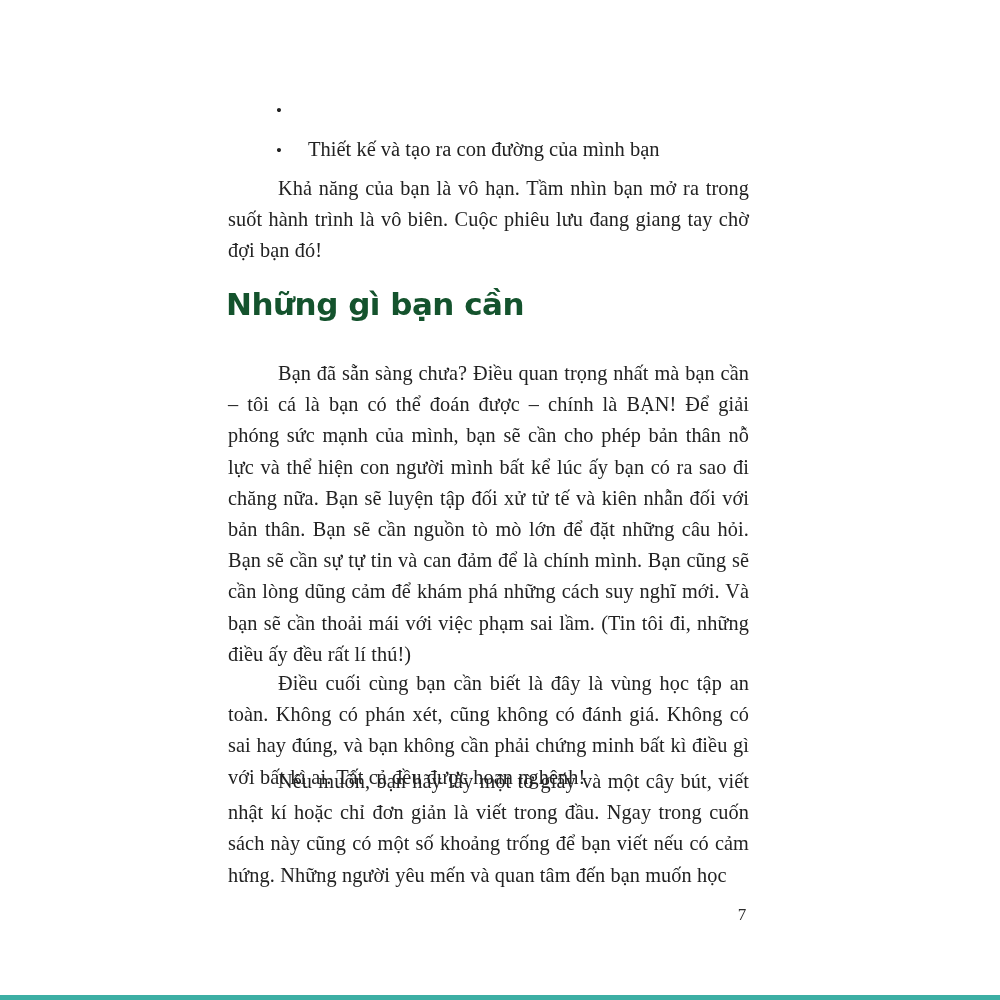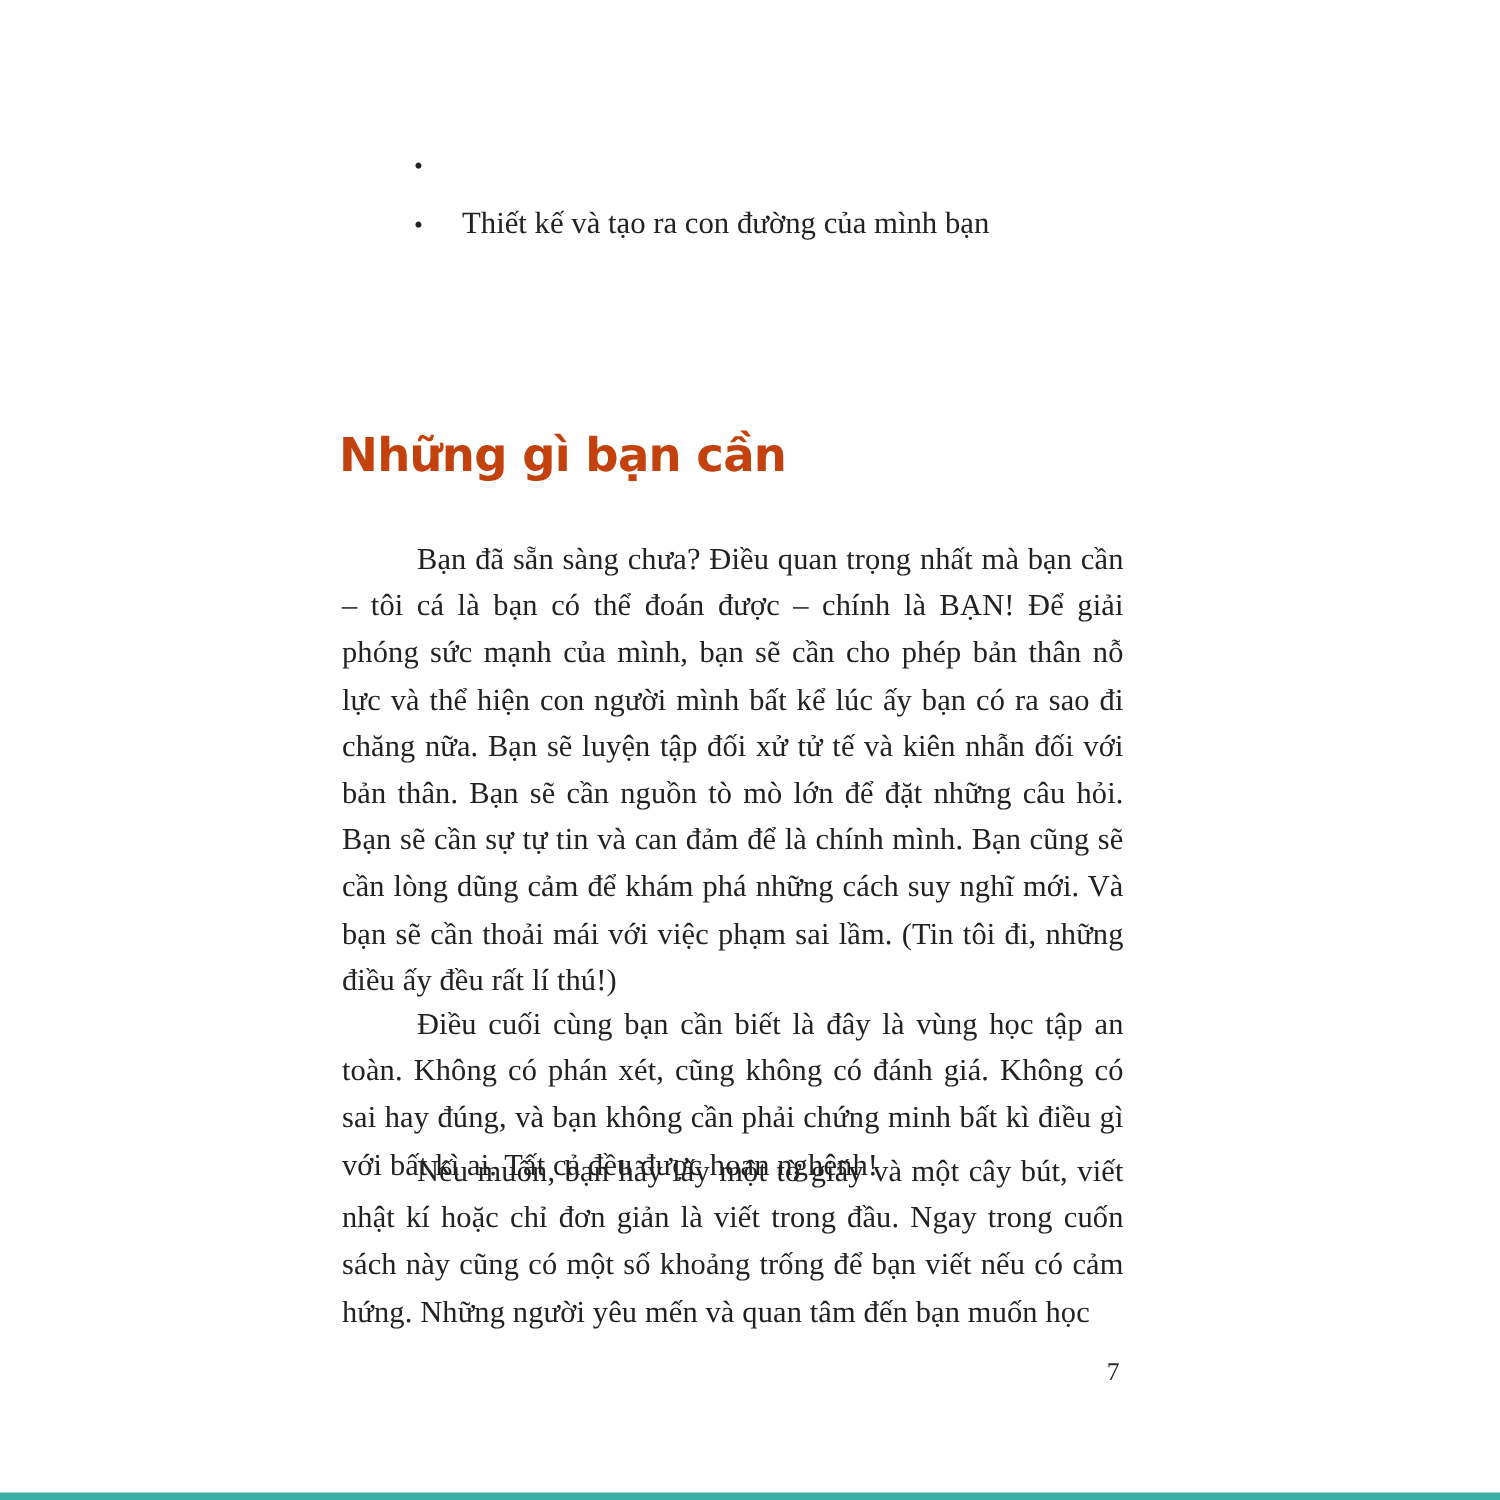--- a/index.html
+++ b/index.html
@@ -56,21 +56,21 @@
   .p-note { top: 766px; }
   .heading {
     position: absolute;
     top: 286px;
     left: 226px;
     margin: 0;
     font-family: "DejaVu Sans", "Liberation Sans", sans-serif;
     font-weight: bold;
     font-size: 31px;
     letter-spacing: -0.5px;
-    color: #c2410c;
+    color: #14532d;
   }
   .page-number {
     position: absolute;
     top: 905px;
     left: 700px;
     width: 84px;
     text-align: center;
     font-size: 17px;
     color: #2b2b2b;
   }
@@ -91,20 +91,21 @@
   <ul class="bullet-list">
     <li class="bullet-item">
       <span class="dot">•</span>
     </li>
     <li class="bullet-item">
       <span class="dot">•</span>
       <span class="bullet-text">Thiết kế và tạo ra con đường của mình bạn</span>
     </li>
   </ul>
 
+  <p class="para intro">Khả năng của bạn là vô hạn. Tầm nhìn bạn mở ra trong suốt hành trình là vô biên. Cuộc phiêu lưu đang giang tay chờ đợi bạn đó!</p>
 
   <h2 class="heading">Những gì bạn cần</h2>
 
   <p class="para p-main">Bạn đã sẵn sàng chưa? Điều quan trọng nhất mà bạn cần – tôi cá là bạn có thể đoán được – chính là BẠN! Để giải phóng sức mạnh của mình, bạn sẽ cần cho phép bản thân nỗ lực và thể hiện con người mình bất kể lúc ấy bạn có ra sao đi chăng nữa. Bạn sẽ luyện tập đối xử tử tế và kiên nhẫn đối với bản thân. Bạn sẽ cần nguồn tò mò lớn để đặt những câu hỏi. Bạn sẽ cần sự tự tin và can đảm để là chính mình. Bạn cũng sẽ cần lòng dũng cảm để khám phá những cách suy nghĩ mới. Và bạn sẽ cần thoải mái với việc phạm sai lầm. (Tin tôi đi, những điều ấy đều rất lí thú!)</p>
 
   <p class="para p-safe">Điều cuối cùng bạn cần biết là đây là vùng học tập an toàn. Không có phán xét, cũng không có đánh giá. Không có sai hay đúng, và bạn không cần phải chứng minh bất kì điều gì với bất kì ai. Tất cả đều được hoan nghênh!</p>
 
   <p class="para p-note">Nếu muốn, bạn hãy lấy một tờ giấy và một cây bút, viết nhật kí hoặc chỉ đơn giản là viết trong đầu. Ngay trong cuốn sách này cũng có một số khoảng trống để bạn viết nếu có cảm hứng. Những người yêu mến và quan tâm đến bạn muốn học</p>
 
   <div class="page-number">7</div>

